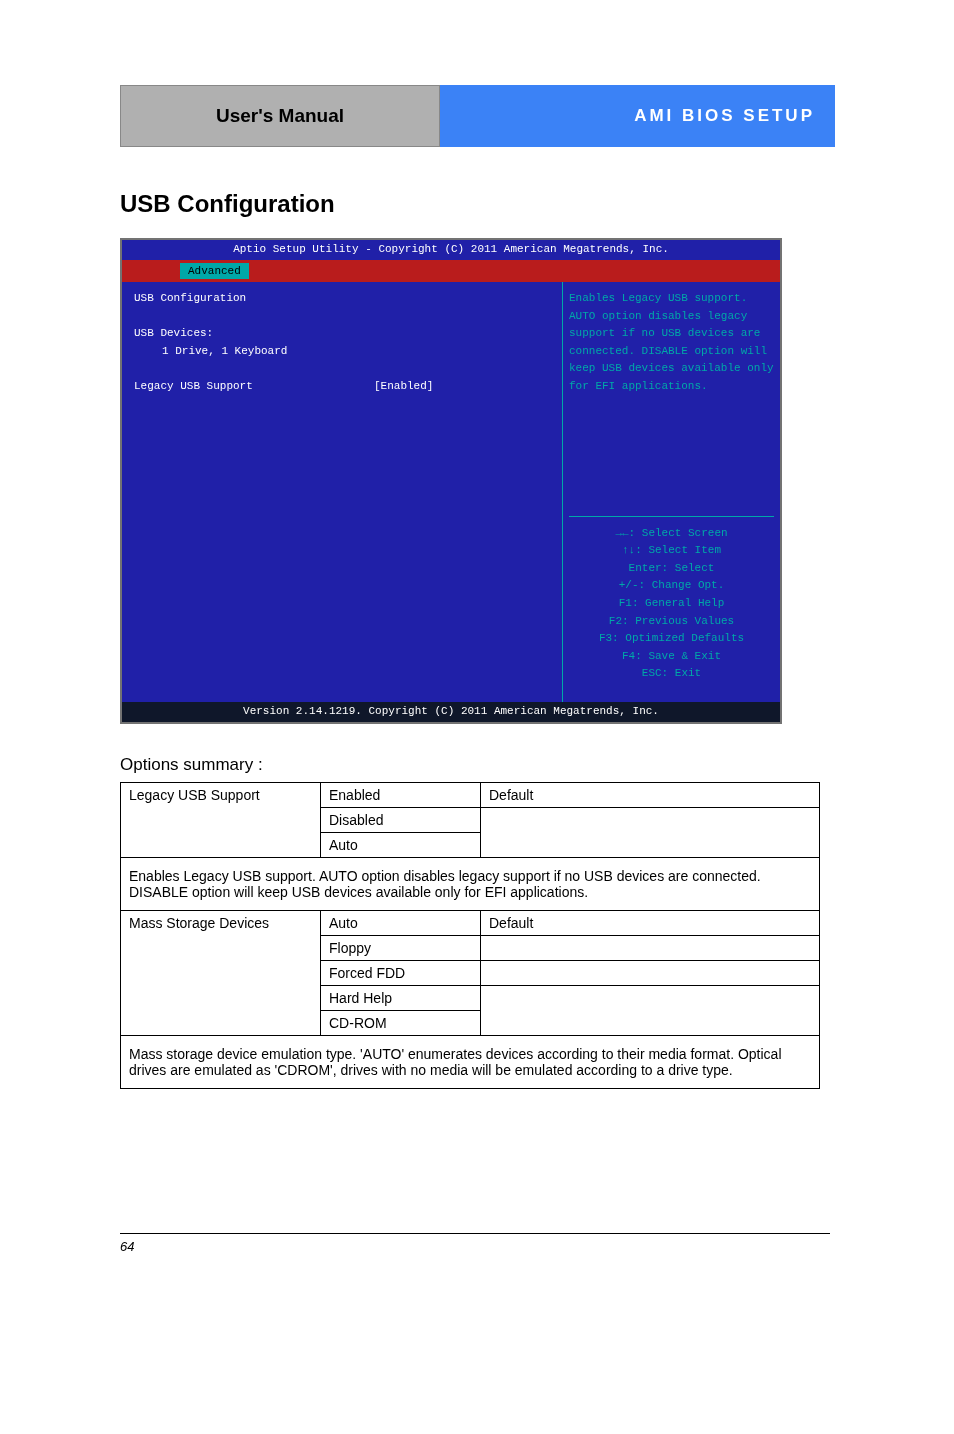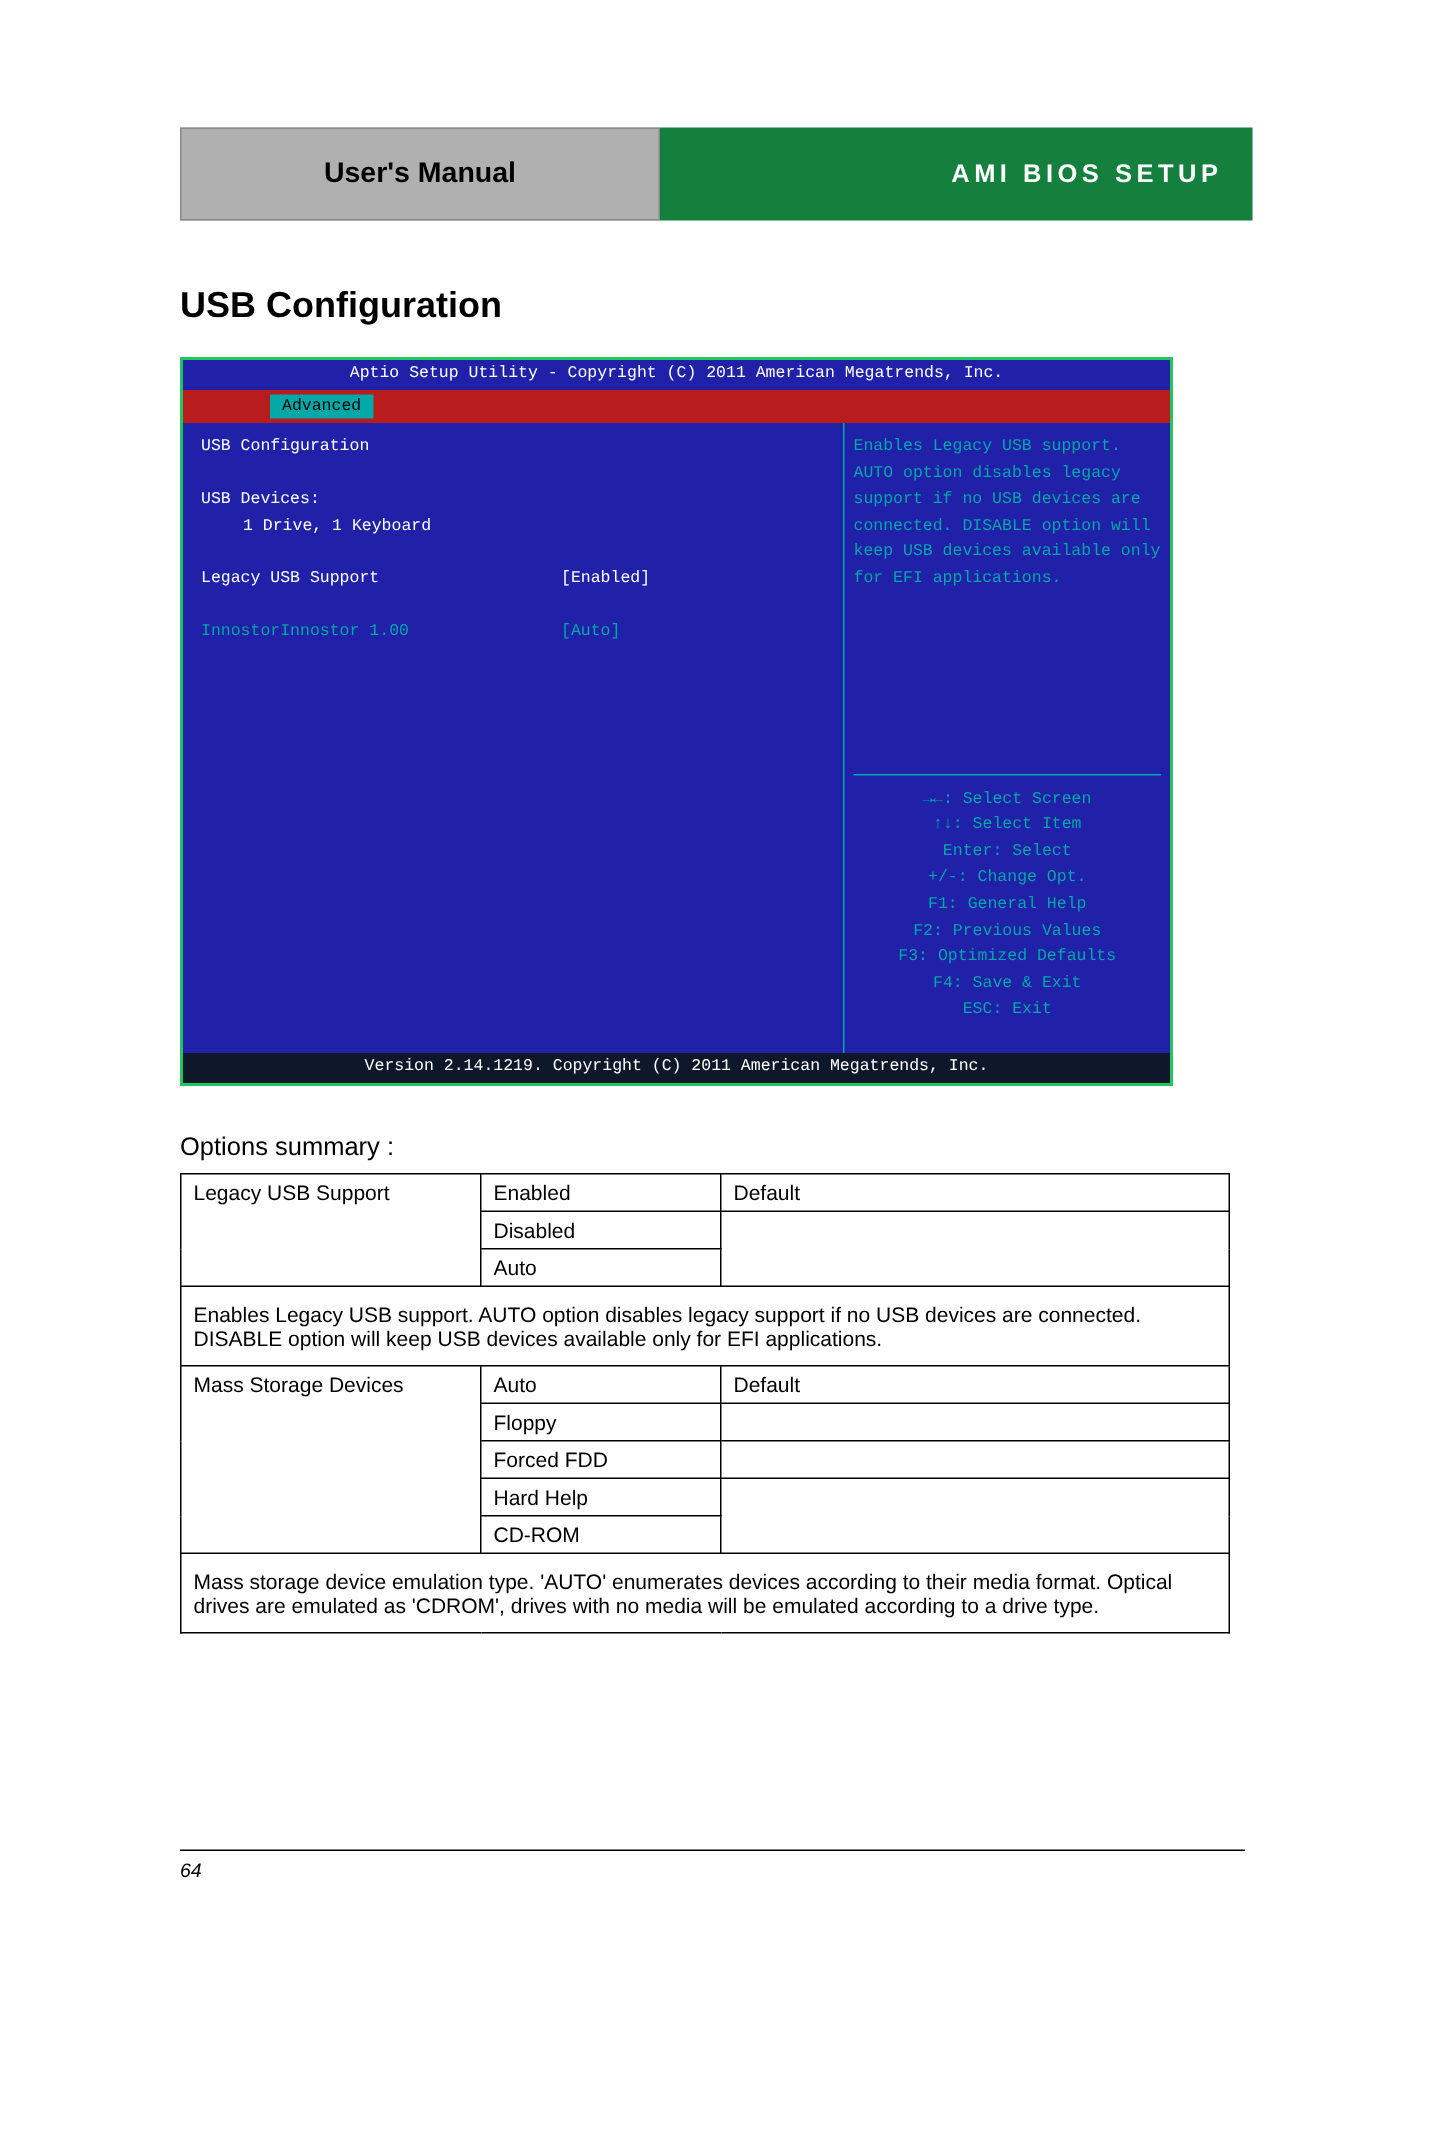--- a/index.html
+++ b/index.html
@@ -28,21 +28,21 @@
       border: 1px solid #888;
       display: flex;
       align-items: center;
       justify-content: center;
       font-size: 19px;
       font-weight: bold;
       color: #000000;
     }
     .header-right {
       flex: 1;
-      background: #15803d;
+      background: #3b82f6;
       display: flex;
       align-items: center;
       justify-content: flex-end;
       padding-right: 20px;
       font-size: 17px;
       font-weight: bold;
       color: #fff;
       letter-spacing: 3px;
     }
     .section-title {
@@ -53,21 +53,21 @@
       font-weight: bold;
       color: #000;
     }
     .bios-screen {
       position: absolute;
       top: 238px;
       left: 120px;
       width: 662px;
       height: 486px;
       background: #2020a8;
-      border: 2px solid #22c55e;
+      border: 2px solid #737373;
     }
     .bios-top {
       height: 20px;
       background: #2020a8;
       color: #fff;
       font-family: 'Courier New', monospace;
       font-size: 11px;
       text-align: center;
       padding-top: 3px;
     }
@@ -198,24 +198,20 @@
       <div>USB Configuration</div>
       <br>
       <div>USB Devices:</div>
       <div style="padding-left:28px">1 Drive, 1 Keyboard</div>
       <br>
       <div class="row">
         <span class="label">Legacy USB Support</span>
         <span>[Enabled]</span>
       </div>
       <br>
-      <div class="row teal">
-        <span class="label">InnostorInnostor 1.00</span>
-        <span>[Auto]</span>
-      </div>
     </div>
     <div class="bios-right">
       <div class="bios-help">Enables Legacy USB support. AUTO option disables legacy support if no USB devices are connected. DISABLE option will keep USB devices available only for EFI applications.</div>
       <div class="bios-keys">
         <div>→←: Select Screen</div>
         <div>↑↓: Select Item</div>
         <div>Enter: Select</div>
         <div>+/-: Change Opt.</div>
         <div>F1: General Help</div>
         <div>F2: Previous Values</div>

